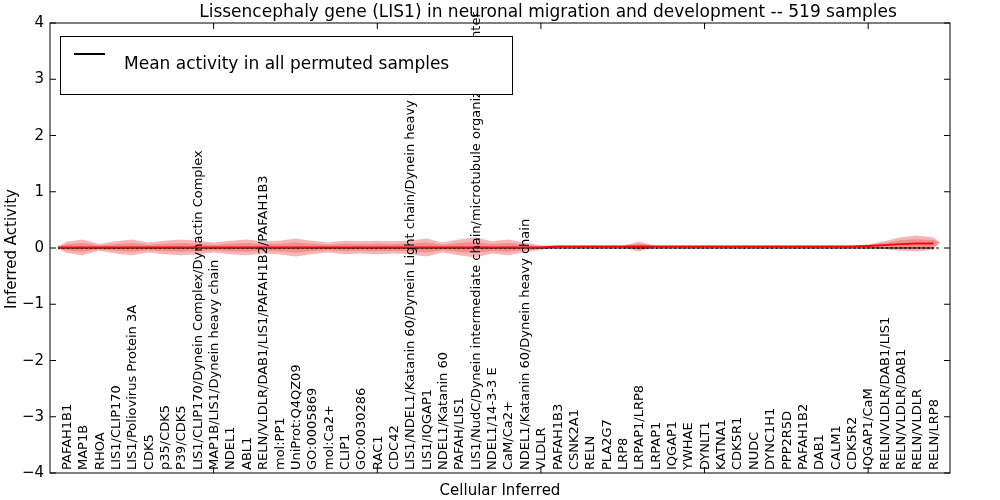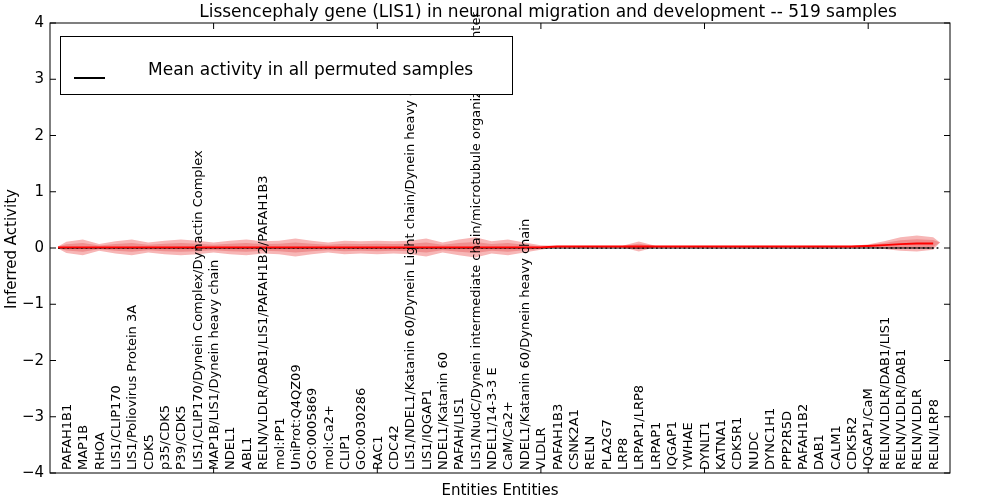--- a/index.html
+++ b/index.html
@@ -24,21 +24,21 @@
   }
   .cat-label{
     position:absolute;font-size:13px;line-height:13px;white-space:nowrap;
     transform:rotate(-90deg);transform-origin:0 0;letter-spacing:0px;
   }
   .legend{
     position:absolute;left:60px;top:36px;width:453px;height:59px;
     background:#ffffff;border:1px solid #000;box-sizing:border-box;
     display:flex;flex-direction:column;justify-content:space-around;padding:4px 0;
   }
-  .legend-row{display:flex;align-items:flex-end;height:26px;gap:24px;}
+  .legend-row{display:flex;align-items:flex-start;height:26px;}
   .legend-line{width:31px;height:0;border-top-style:solid;border-top-width:2px;margin-left:13px;}
   .legend-text{font-size:17px;margin-left:19px;white-space:nowrap;}
 </style>
 </head>
 <body>
 
 <div id="figure">
   <svg id="plot-svg" width="1000" height="500">
       <path d="M 58 246.4 L 66.4 241.8 L 82.8 239.6 L 99.1 244.1 L 115.5 241.3 L 131.8 239.6 L 148.2 242.4 L 164.5 240.7 L 180.9 239.6 L 197.2 240.7 L 213.6 242.4 L 230.0 240.7 L 246.3 239.6 L 262.7 241.3 L 279.0 240.7 L 295.4 238.4 L 311.7 240.7 L 328.1 242.4 L 344.4 240.7 L 360.8 241.3 L 377.1 240.7 L 393.5 241.3 L 409.9 240.7 L 426.2 238.4 L 442.6 242.4 L 458.9 239.6 L 475.3 237.3 L 491.6 241.3 L 508.0 239.6 L 524.3 242.4 L 540.7 245.2 L 557.1 245.8 L 573.4 245.8 L 589.8 245.8 L 606.1 245.8 L 622.5 245.8 L 638.8 241.4 L 655.2 245.8 L 671.5 245.8 L 687.9 245.8 L 704.2 245.8 L 720.6 245.8 L 737.0 245.8 L 753.3 245.8 L 769.7 245.8 L 786.0 245.8 L 802.4 245.8 L 818.7 245.8 L 835.1 245.8 L 851.4 245.8 L 867.8 244.5 L 884.1 241.3 L 900.5 237.3 L 916.9 235.6 L 933.2 237.3 L 940 242.5 L 933.2 249.7 L 916.9 251.4 L 900.5 250.8 L 884.1 249.1 L 867.8 247.6 L 851.4 247.2 L 835.1 247.2 L 818.7 247.2 L 802.4 247.2 L 786.0 247.2 L 769.7 247.2 L 753.3 247.2 L 737.0 247.2 L 720.6 247.2 L 704.2 247.2 L 687.9 247.2 L 671.5 247.2 L 655.2 247.2 L 638.8 251.5 L 622.5 247.2 L 606.1 247.2 L 589.8 247.2 L 573.4 247.2 L 557.1 247.2 L 540.7 249.7 L 524.3 252.5 L 508.0 255.3 L 491.6 253.6 L 475.3 257.6 L 458.9 255.3 L 442.6 252.5 L 426.2 256.4 L 409.9 254.2 L 393.5 253.6 L 377.1 254.2 L 360.8 253.6 L 344.4 254.2 L 328.1 252.5 L 311.7 254.2 L 295.4 256.4 L 279.0 254.2 L 262.7 253.6 L 246.3 255.3 L 230.0 254.2 L 213.6 252.5 L 197.2 254.2 L 180.9 255.3 L 164.5 254.2 L 148.2 252.5 L 131.8 255.3 L 115.5 253.6 L 99.1 250.8 L 82.8 255.3 L 66.4 253.1 L 58 248.4 Z" fill="#f7b6b6" stroke="none"></path>
       <path d="M 58 246.4 L 66.4 244.3 L 82.8 243.1 L 99.1 245.6 L 115.5 244.0 L 131.8 243.1 L 148.2 244.7 L 164.5 243.7 L 180.9 243.1 L 197.2 243.7 L 213.6 244.7 L 230.0 243.7 L 246.3 243.1 L 262.7 244.0 L 279.0 243.7 L 295.4 242.5 L 311.7 243.7 L 328.1 244.7 L 344.4 243.7 L 360.8 244.0 L 377.1 243.7 L 393.5 244.0 L 409.9 243.7 L 426.2 242.5 L 442.6 244.7 L 458.9 243.1 L 475.3 241.9 L 491.6 244.0 L 508.0 243.1 L 524.3 244.7 L 540.7 246.2 L 557.1 246.1 L 573.4 246.1 L 589.8 246.1 L 606.1 246.1 L 622.5 246.1 L 638.8 243.7 L 655.2 246.1 L 671.5 246.1 L 687.9 246.1 L 704.2 246.1 L 720.6 246.1 L 737.0 246.1 L 753.3 246.1 L 769.7 246.1 L 786.0 246.1 L 802.4 246.1 L 818.7 246.1 L 835.1 246.1 L 851.4 246.1 L 867.8 245.2 L 884.1 243.0 L 900.5 240.3 L 916.9 239.2 L 933.2 240.1 L 940 242.5 L 933.2 246.9 L 916.9 247.8 L 900.5 247.8 L 884.1 247.4 L 867.8 246.9 L 851.4 246.9 L 835.1 246.9 L 818.7 246.9 L 802.4 246.9 L 786.0 246.9 L 769.7 246.9 L 753.3 246.9 L 737.0 246.9 L 720.6 246.9 L 704.2 246.9 L 687.9 246.9 L 671.5 246.9 L 655.2 246.9 L 638.8 249.3 L 622.5 246.9 L 606.1 246.9 L 589.8 246.9 L 573.4 246.9 L 557.1 246.9 L 540.7 248.7 L 524.3 250.2 L 508.0 251.8 L 491.6 250.8 L 475.3 253.0 L 458.9 251.8 L 442.6 250.2 L 426.2 252.4 L 409.9 251.2 L 393.5 250.8 L 377.1 251.2 L 360.8 250.8 L 344.4 251.2 L 328.1 250.2 L 311.7 251.2 L 295.4 252.4 L 279.0 251.2 L 262.7 250.8 L 246.3 251.8 L 230.0 251.2 L 213.6 250.2 L 197.2 251.2 L 180.9 251.8 L 164.5 251.2 L 148.2 250.2 L 131.8 251.8 L 115.5 250.8 L 99.1 249.3 L 82.8 251.8 L 66.4 250.5 L 58 248.4 Z" fill="#ef8f8f" stroke="none"></path>
@@ -139,21 +139,21 @@
       <div class="ytick-label" style="left: 4px; top: 183.75px;">1</div>
       <div class="ytick-label" style="left: 4px; top: 240px;">0</div>
       <div class="ytick-label" style="left: 4px; top: 296.25px;">−1</div>
       <div class="ytick-label" style="left: 4px; top: 352.5px;">−2</div>
       <div class="ytick-label" style="left: 4px; top: 408.75px;">−3</div>
       <div class="ytick-label" style="left: 4px; top: 465px;">−4</div>
     </div>
 
   <div class="title">Lissencephaly gene (LIS1) in neuronal migration and development -- 519 samples</div>
   <div class="ylabel">Inferred Activity</div>
-  <div class="xlabel">Entities Entities</div>
+  <div class="xlabel">Cellular Inferred</div>
 
   <div class="legend">
     <div class="legend-row">
       <div class="legend-line" id="legend-line-0" style="border-top-color: rgb(0, 0, 0);"></div>
       <div class="legend-text">Mean activity in all permuted samples</div>
     </div>
   </div>
 </div>
 
 </body></html>

